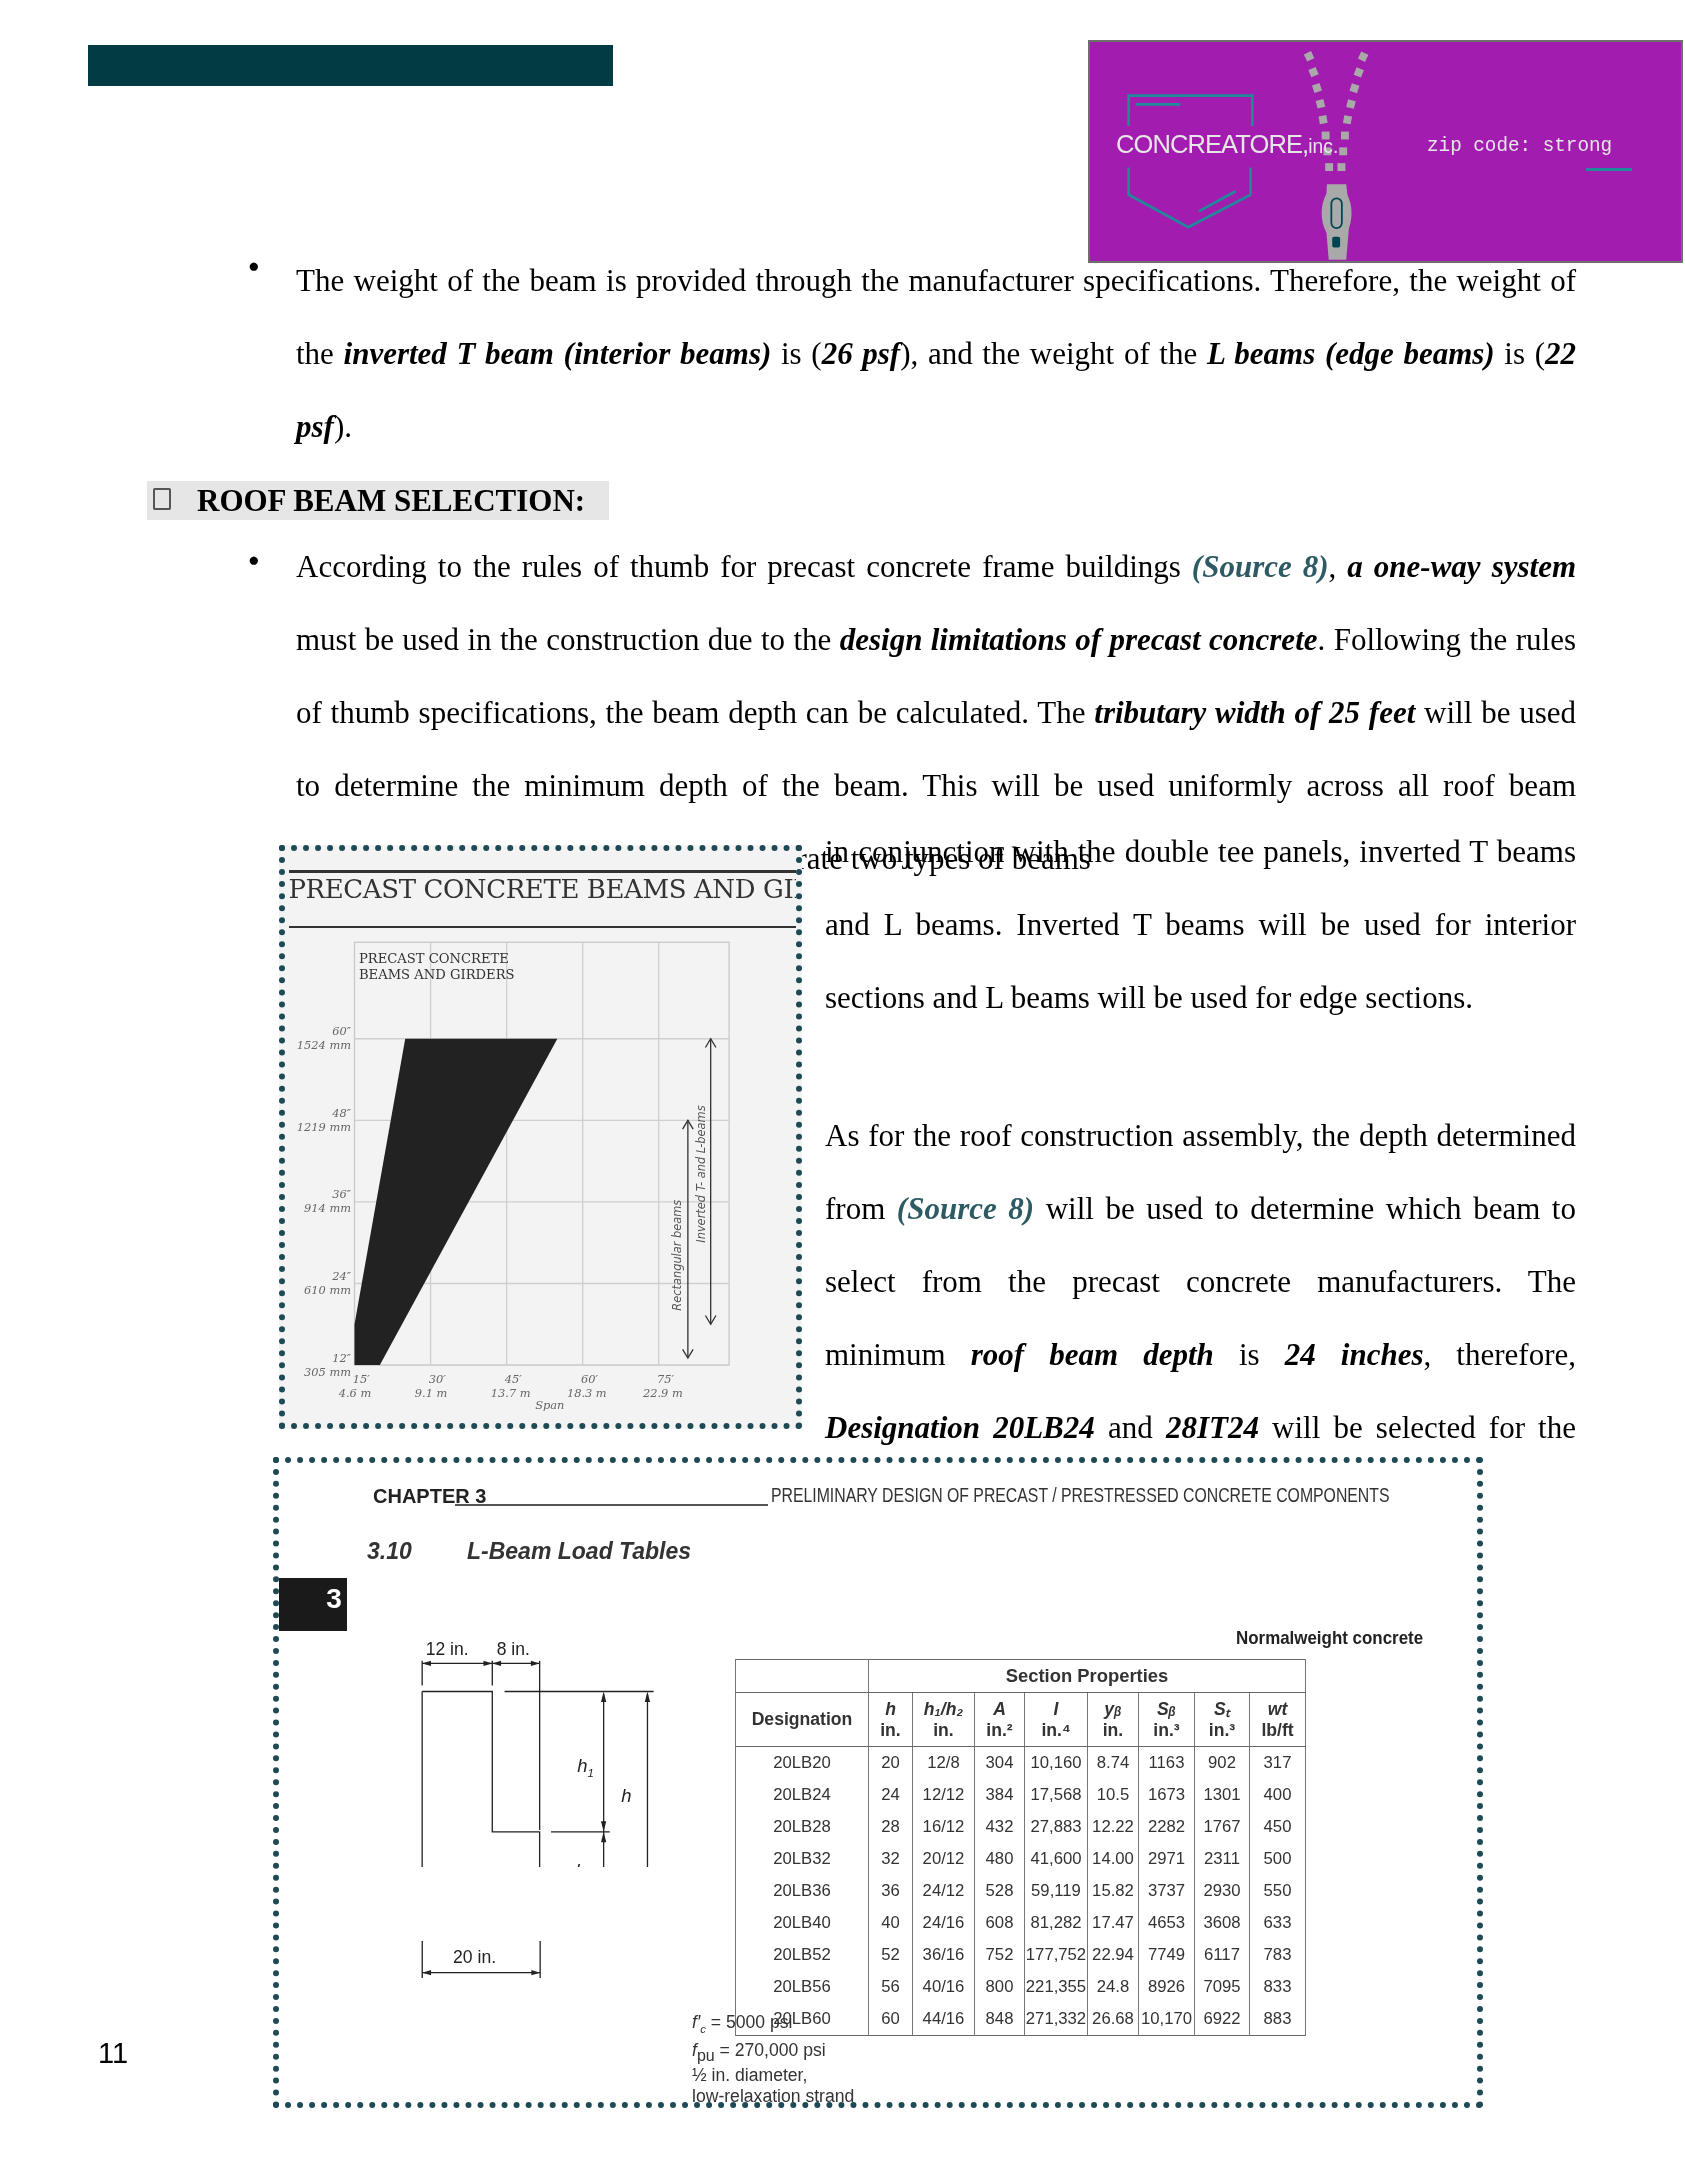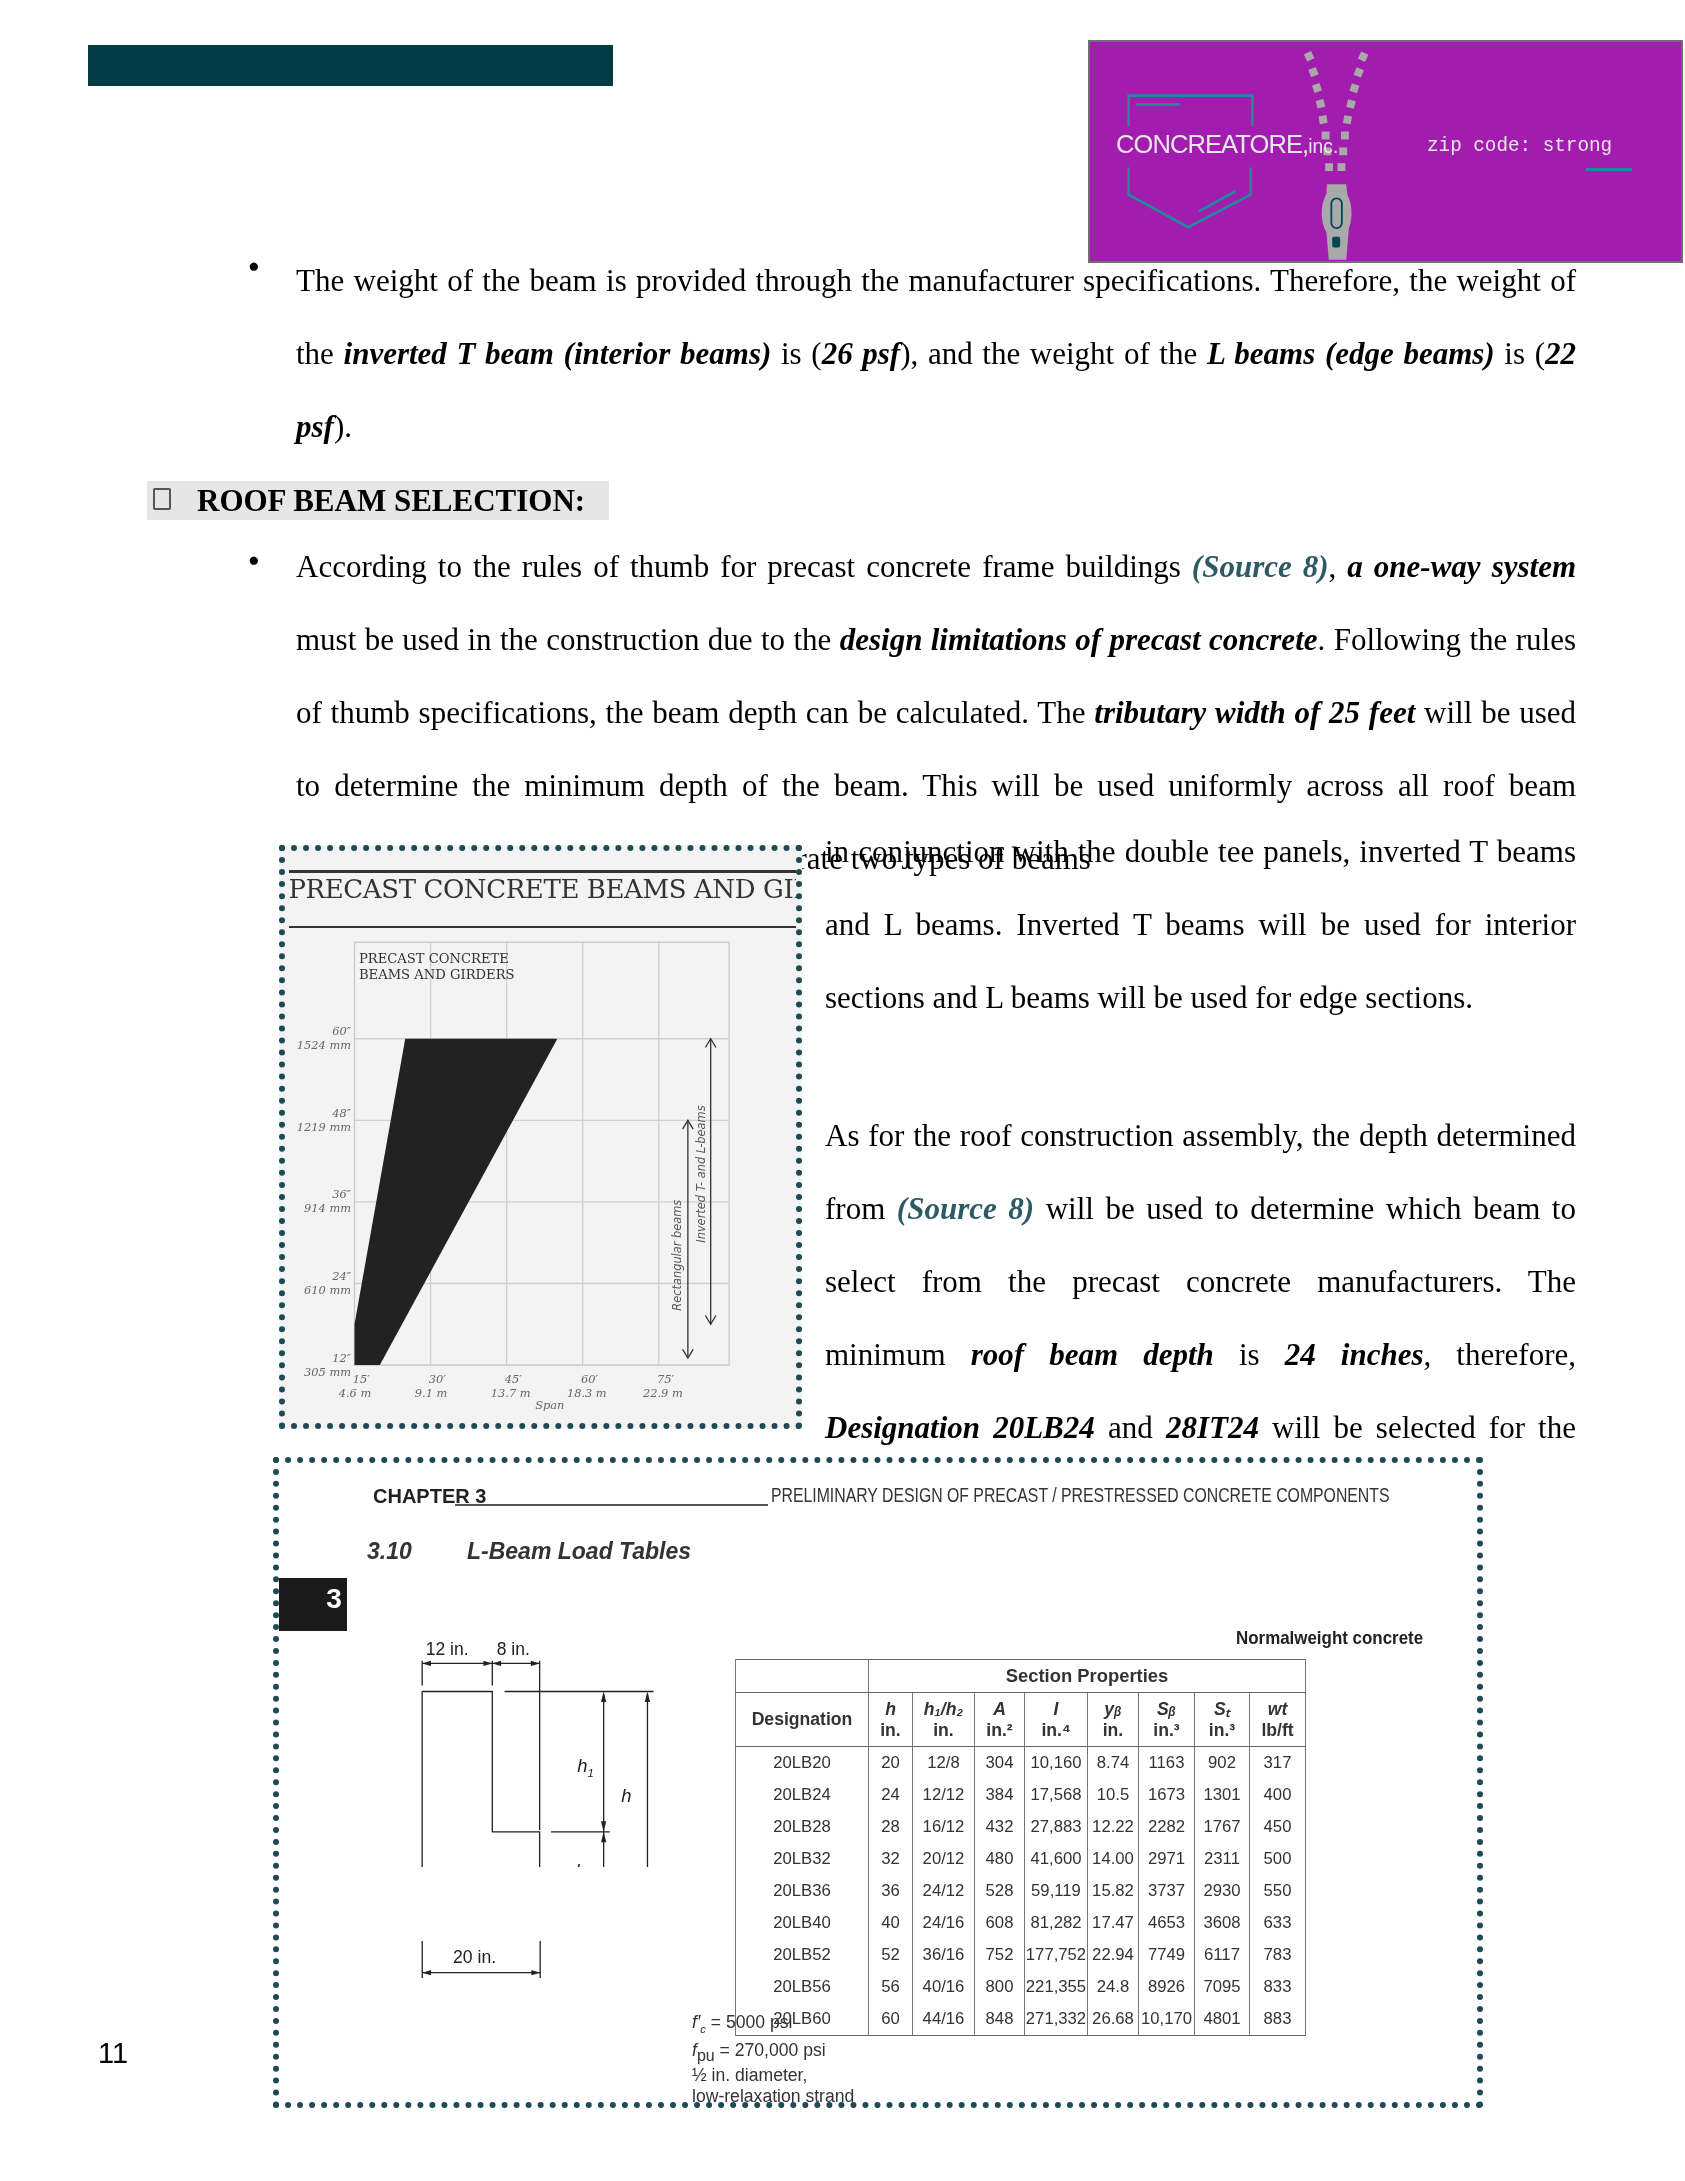--- a/index.html
+++ b/index.html
@@ -352,21 +352,21 @@
           <td>833</td>
         </tr>
         <tr>
           <td>20LB60</td>
           <td>60</td>
           <td>44/16</td>
           <td>848</td>
           <td>271,332</td>
           <td>26.68</td>
           <td>10,170</td>
-          <td>4801</td>
+          <td>6922</td>
           <td>883</td>
         </tr>
       </tbody>
   </table>
 </div>
 
 <div id="pagenum" class="abs">11</div>
 
 
 </body></html>

